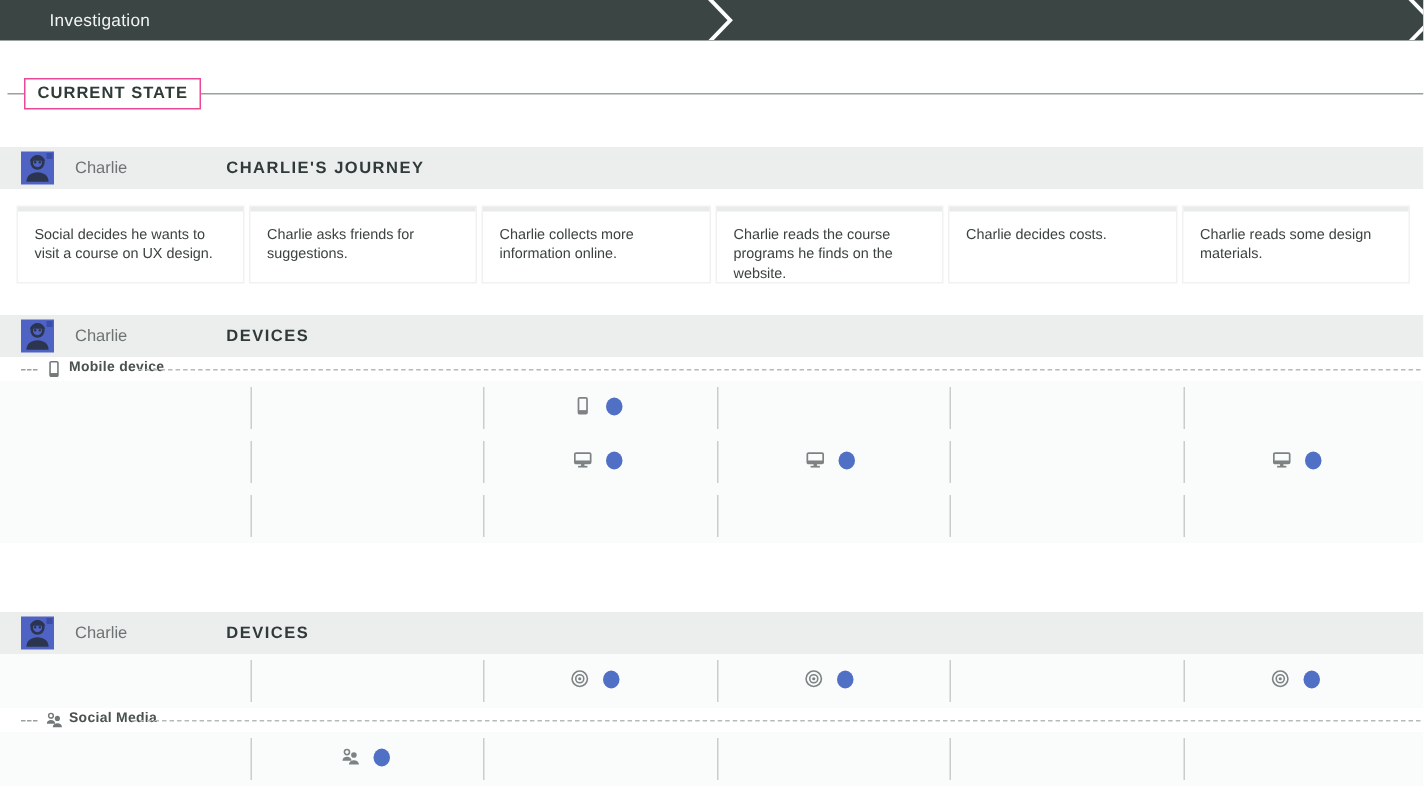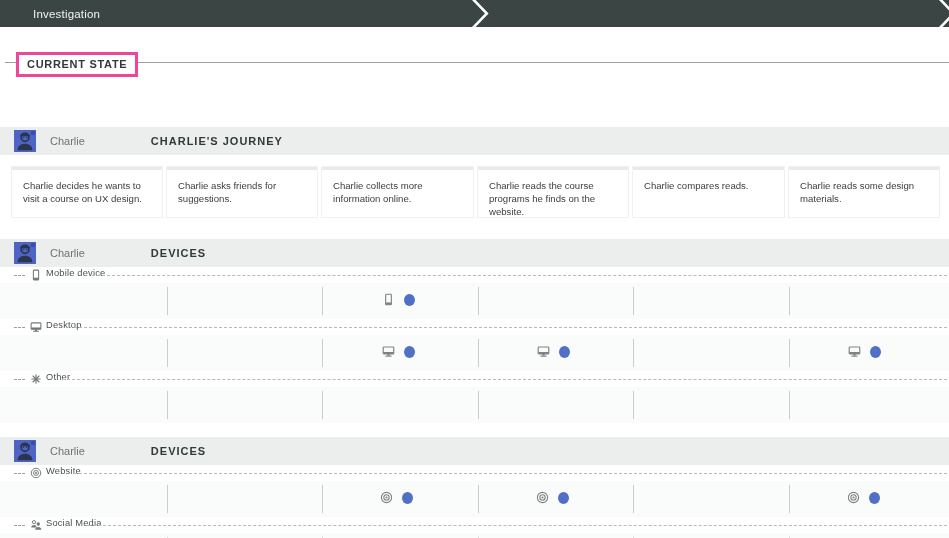--- a/index.html
+++ b/index.html
@@ -37,33 +37,33 @@
   .state-band {
     position: absolute; left: 0; top: 52px; width: 949px; height: 22px;
   }
   .state-rule {
     position: absolute; left: 5px; right: 0; top: 10px;
     border-top: 1px solid #9aa0a0;
   }
   .state-chip {
     position: absolute; left: 16px; top: 0;
     background: #ffffff;
-    border: 3px solid #ec4899;
+    border: 1px solid #ec4899;
     padding: 3px 8px 4px 8px;
     font-size: 11px; font-weight: bold;
     letter-spacing: .7px;
     color: #2f3a39;
   }
 
   
   .section { position: absolute; left: 0; width: 949px; }
   .sec-head {
     position: relative; height: 28px;
     background: #eceded;
-    display: flex; align-items: center; margin-top: 29px;
+    display: flex; align-items: center;
   }
   .avatar {
     width: 22px; height: 22px; margin-left: 14px;
     background: #4f63c4;
     position: relative; flex: 0 0 auto;
   }
   .avatar .face { position: absolute; inset: 0; }
   .avatar .badge {
     position: absolute; right: 1px; top: 1px;
     width: 4px; height: 4px; background: #3b4da8;
@@ -97,21 +97,21 @@
     position: absolute; left: 14px; top: 8px; width: 11px;
     border-top: 1px dashed #9aa0a0;
   }
   .lane-icon {
     position: absolute; left: 30px; top: 2px;
     width: 12px; height: 12px;
     color: #737979;
   }
   .lane-name {
     position: absolute; left: 46px; top: 1px;
-    font-size: 9.3px; font-weight: normal; color: #4a5150;
+    font-size: 9.3px; font-weight: bold; color: #4a5150;
     letter-spacing: .2px; white-space: nowrap;
   }
   .lane-rule {
     position: absolute; top: 8px; right: 2px;
     border-top: 1px dashed #b5baba;
   }
   .lane-body {
     position: relative; height: 36px; background: #fafbfb;
   }
   .vsep {
@@ -168,33 +168,33 @@
         <path d="M5.8 6.2c1-2.6 3-3.8 5.2-3.8s4.2 1.2 5.2 3.8z" fill="#2b3550"></path>
               </svg>
             </div>
             <div class="badge"></div>
           </div>
           <span class="persona-name">Charlie</span>
           <span class="sec-title">CHARLIE'S JOURNEY</span>
         </div>
         <div class="cards">
           <div class="card" style="left: 12px; width: 150px;">
-            <div class="card-text">Charlie decides he wants to visit a course on UX design.</div>
+            <div class="card-text">Social decides he wants to visit a course on UX design.</div>
           </div>
           <div class="card" style="left: 322px; width: 151px;">
             <div class="card-text">Charlie collects more information online.</div>
           </div>
           <div class="card" style="left: 167px; width: 150px;">
             <div class="card-text">Charlie asks friends for suggestions.</div>
           </div>
           <div class="card" style="left: 478px; width: 150px;">
             <div class="card-text">Charlie reads the course programs he finds on the website.</div>
           </div>
           <div class="card" style="left: 633px; width: 151px;">
-            <div class="card-text">Charlie compares reads.</div>
+            <div class="card-text">Charlie decides costs.</div>
           </div>
           <div class="card" style="left: 789px; width: 150px;">
             <div class="card-text">Charlie reads some design materials.</div>
           </div>
         </div>
       </div>
       <div class="section" style="top: 210px;">
         <div class="sec-head">
           <div class="avatar">
             <div class="face">
@@ -231,33 +231,20 @@
           <div class="touch" style="left: 382px;">
             <span class="ticon">
               <svg viewBox="0 0 16 16" width="100%" height="100%">
                 <rect x="4.5" y="1.5" width="7" height="13" rx="1" fill="none" stroke="currentColor" stroke-width="1.4"></rect>
                 <rect x="4.5" y="11.6" width="7" height="2.9" fill="currentColor"></rect>
               </svg>
             </span>
             <span class="tdot"></span>
           </div>
         </div>
-        <div class="lane-label-row">
-          <span class="lane-dashes"></span>
-          <span class="lane-icon">
-            <svg viewBox="0 0 16 16" width="100%" height="100%">
-              <rect x="1.5" y="2.5" width="13" height="8.5" rx="1" fill="none" stroke="currentColor" stroke-width="1.4"></rect>
-              <rect x="1.5" y="8.6" width="13" height="2.4" fill="currentColor"></rect>
-        <rect x="6.6" y="11" width="2.8" height="2.2" fill="currentColor"></rect>
-              <rect x="4.2" y="13" width="7.6" height="1.4" fill="currentColor"></rect>
-            </svg>
-          </span>
-          <span class="lane-name">Desktop</span>
-          <span class="lane-rule" style="left:74px"></span>
-        </div>
         <div class="lane-body">
           <div class="vsep" style="left: 167px;"></div>
           <div class="vsep" style="left: 322px;"></div>
           <div class="vsep" style="left: 478px;"></div>
           <div class="vsep" style="left: 633px;"></div>
           <div class="vsep" style="left: 789px;"></div>
           <div class="touch" style="left: 382px;">
             <span class="ticon">
               <svg viewBox="0 0 16 16" width="100%" height="100%">
                 <rect x="1.5" y="2.5" width="13" height="8.5" rx="1" fill="none" stroke="currentColor" stroke-width="1.4"></rect>
@@ -283,36 +270,20 @@
             <span class="ticon">
               <svg viewBox="0 0 16 16" width="100%" height="100%">
                 <rect x="1.5" y="2.5" width="13" height="8.5" rx="1" fill="none" stroke="currentColor" stroke-width="1.4"></rect>
                 <rect x="1.5" y="8.6" width="13" height="2.4" fill="currentColor"></rect>
         <rect x="6.6" y="11" width="2.8" height="2.2" fill="currentColor"></rect>
                 <rect x="4.2" y="13" width="7.6" height="1.4" fill="currentColor"></rect>
               </svg>
             </span>
             <span class="tdot"></span>
           </div>
-        </div>
-        <div class="lane-label-row">
-          <span class="lane-dashes"></span>
-          <span class="lane-icon">
-            <svg viewBox="0 0 16 16" width="100%" height="100%">
-              <g stroke="currentColor" stroke-width="1.5" stroke-linecap="round">
-        <line x1="8" y1="2.4" x2="8" y2="13.6"></line>
-                <line x1="2.4" y1="8" x2="13.6" y2="8"></line>
-        <line x1="4" y1="4" x2="12" y2="12"></line>
-                <line x1="12" y1="4" x2="4" y2="12"></line>
-              </g>
-        <circle cx="8" cy="8" r="2" fill="currentColor"></circle>
-            </svg>
-          </span>
-          <span class="lane-name">Other</span>
-          <span class="lane-rule" style="left:62px"></span>
         </div>
         <div class="lane-body">
           <div class="vsep" style="left: 167px;"></div>
           <div class="vsep" style="left: 322px;"></div>
           <div class="vsep" style="left: 478px;"></div>
           <div class="vsep" style="left: 633px;"></div>
           <div class="vsep" style="left: 789px;"></div>
         </div>
       </div>
       <div class="section" style="top: 408px;">
@@ -324,32 +295,20 @@
         <circle cx="9.4" cy="7.2" r=".8" fill="#2b3550"></circle>
                 <circle cx="12.6" cy="7.2" r=".8" fill="#2b3550"></circle>
         <path d="M3.6 20.2c0-4.1 3.3-6.4 7.4-6.4s7.4 2.3 7.4 6.4z" fill="#2b3550"></path>
         <path d="M5.8 6.2c1-2.6 3-3.8 5.2-3.8s4.2 1.2 5.2 3.8z" fill="#2b3550"></path>
               </svg>
             </div>
             <div class="badge"></div>
           </div>
           <span class="persona-name">Charlie</span>
           <span class="sec-title">DEVICES</span>
-        </div>
-        <div class="lane-label-row">
-          <span class="lane-dashes"></span>
-          <span class="lane-icon">
-            <svg viewBox="0 0 16 16" width="100%" height="100%">
-              <circle cx="8" cy="8" r="6.3" fill="none" stroke="currentColor" stroke-width="1.3"></circle>
-        <circle cx="8" cy="8" r="3.3" fill="none" stroke="currentColor" stroke-width="1.3"></circle>
-              <circle cx="8" cy="8" r="1.3" fill="currentColor"></circle>
-            </svg>
-          </span>
-          <span class="lane-name">Website</span>
-          <span class="lane-rule" style="left:74px"></span>
         </div>
         <div class="lane-body">
           <div class="vsep" style="left: 167px;"></div>
           <div class="vsep" style="left: 322px;"></div>
           <div class="vsep" style="left: 478px;"></div>
           <div class="vsep" style="left: 633px;"></div>
           <div class="vsep" style="left: 789px;"></div>
           <div class="touch" style="left: 380px;">
             <span class="ticon">
               <svg viewBox="0 0 16 16" width="100%" height="100%">

